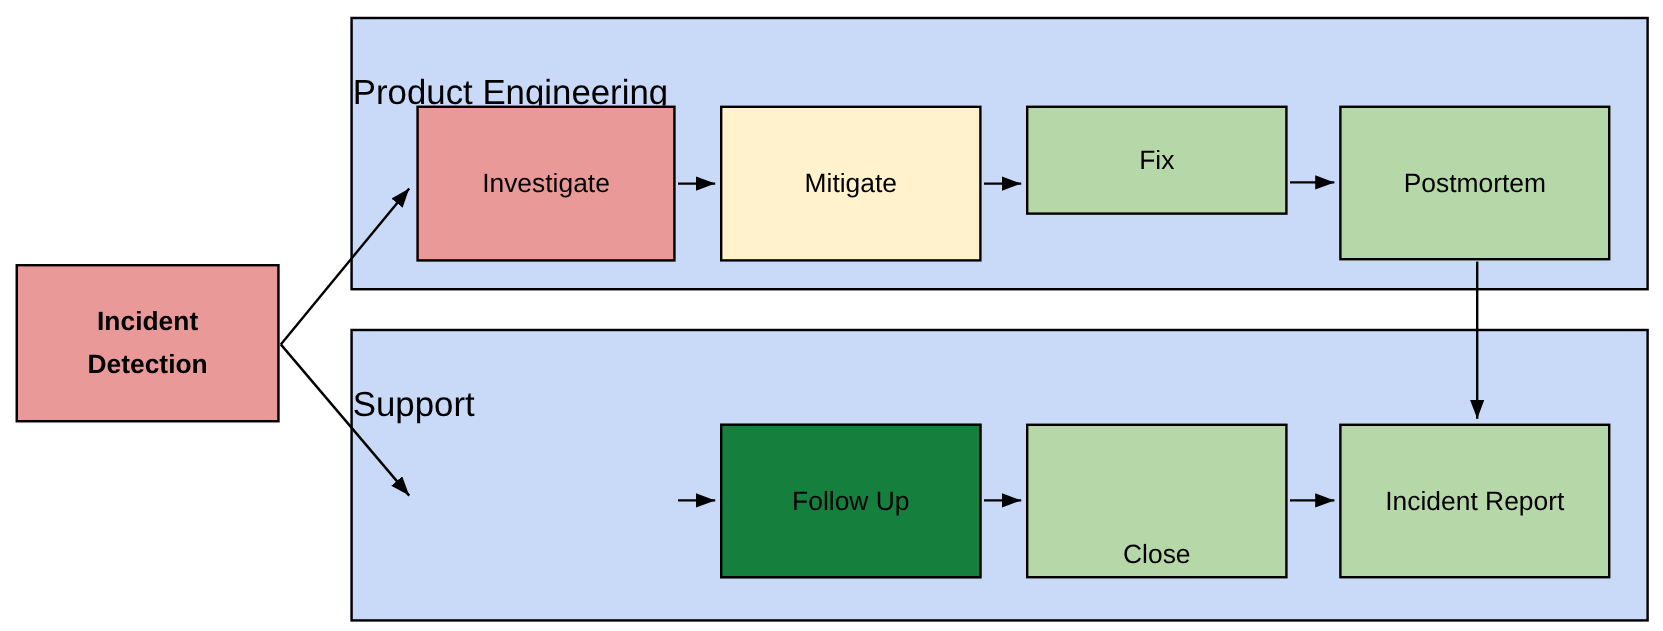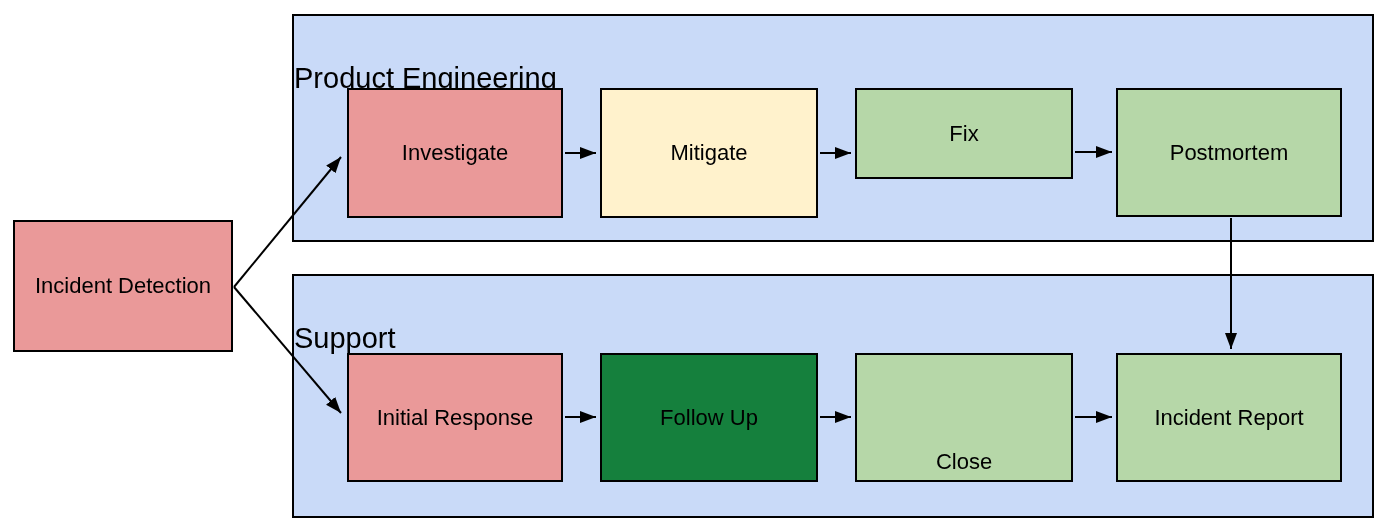--- a/index.html
+++ b/index.html
@@ -25,21 +25,21 @@
   }
   .node{
     position:absolute;
     box-sizing:border-box;
     border:2px solid #000000;
     display:flex;align-items:center;justify-content:center;
     text-align:center;
     font-size:22px;line-height:36px;
     padding:0 16px;
   }
-  #n-incident-detection{left:13px;top:220px;width:220px;height:132px;}
+  #n-incident-detection{left:13px;top:220px;width:220px;height:132px;font-weight:bold;}
   #n-investigate{left:347px;top:88px;width:216px;height:130px;}
   #n-mitigate{left:600px;top:88px;width:218px;height:130px;}
   #n-fix{left:855px;top:88px;width:218px;height:91px;}
   #n-postmortem{left:1116px;top:88px;width:226px;height:129px;}
   #n-initial-response{left:347px;top:353px;width:216px;height:129px;}
   #n-follow-up{left:600px;top:353px;width:218px;height:129px;}
   #n-close{left:855px;top:353px;width:218px;height:129px;}
   #n-incident-report{left:1116px;top:353px;width:226px;height:129px;}
 </style>
 </head>
@@ -87,23 +87,20 @@
   </div>
 
   <div class="node" id="n-fix" style="background-color: rgb(182, 215, 168);">
     <span>Fix</span>
   </div>
 
   <div class="node" id="n-postmortem" style="background-color: rgb(182, 215, 168); text-align: center;">
     <span>Postmortem</span>
   </div>
 
-  <div class="node" id="n-initial-response" style="background-color: rgb(234, 153, 153);">
-    <span>Initial Response</span>
-  </div>
 
   <div class="node" id="n-follow-up" style="background-color: #15803d;">
     <span>Follow Up</span>
   </div>
 
   <div class="node" id="n-close" style="background-color: rgb(182, 215, 168); align-items: flex-end;">
     <span>Close</span>
   </div>
 
   <div class="node" id="n-incident-report" style="background-color: rgb(182, 215, 168);">

